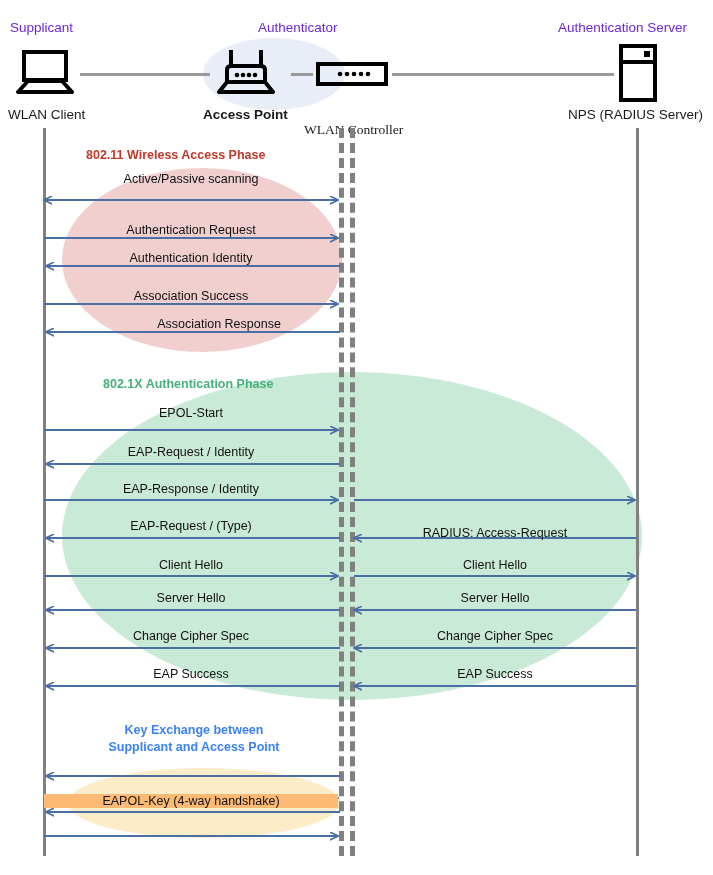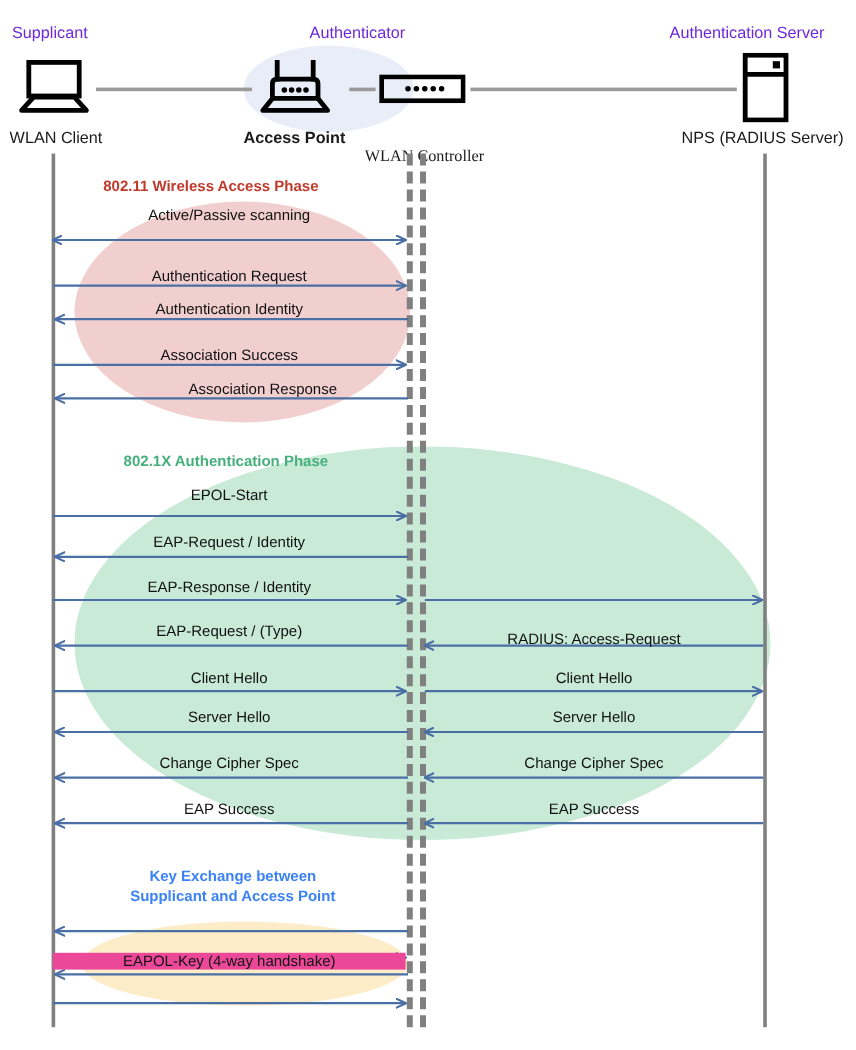--- a/index.html
+++ b/index.html
@@ -140,15 +140,15 @@
   <div class="msg-label" style="left:44px;top:591px;width:294px;">Server Hello</div>
   <div class="msg-label" style="left:44px;top:629px;width:294px;">Change Cipher Spec</div>
   <div class="msg-label" style="left:44px;top:667px;width:294px;">EAP Success</div>
 
   <div class="msg-label" style="left:354px;top:482px;width:282px;margin-top:44px;">RADIUS: Access-Request</div>
   <div class="msg-label" style="left:354px;top:558px;width:282px;">Client Hello</div>
   <div class="msg-label" style="left:354px;top:591px;width:282px;">Server Hello</div>
   <div class="msg-label" style="left:354px;top:629px;width:282px;">Change Cipher Spec</div>
   <div class="msg-label" style="left:354px;top:667px;width:282px;">EAP Success</div>
 
-  <div class="msg-label" style="left:44px;top:794px;width:294px;background:#ec4899;">EAPOL-Key (4-way handshake)</div>
+  <div class="msg-label" style="left:44px;top:794px;width:294px;background:#fdba74;">EAPOL-Key (4-way handshake)</div>
 
 </div>
 
 </body></html>

